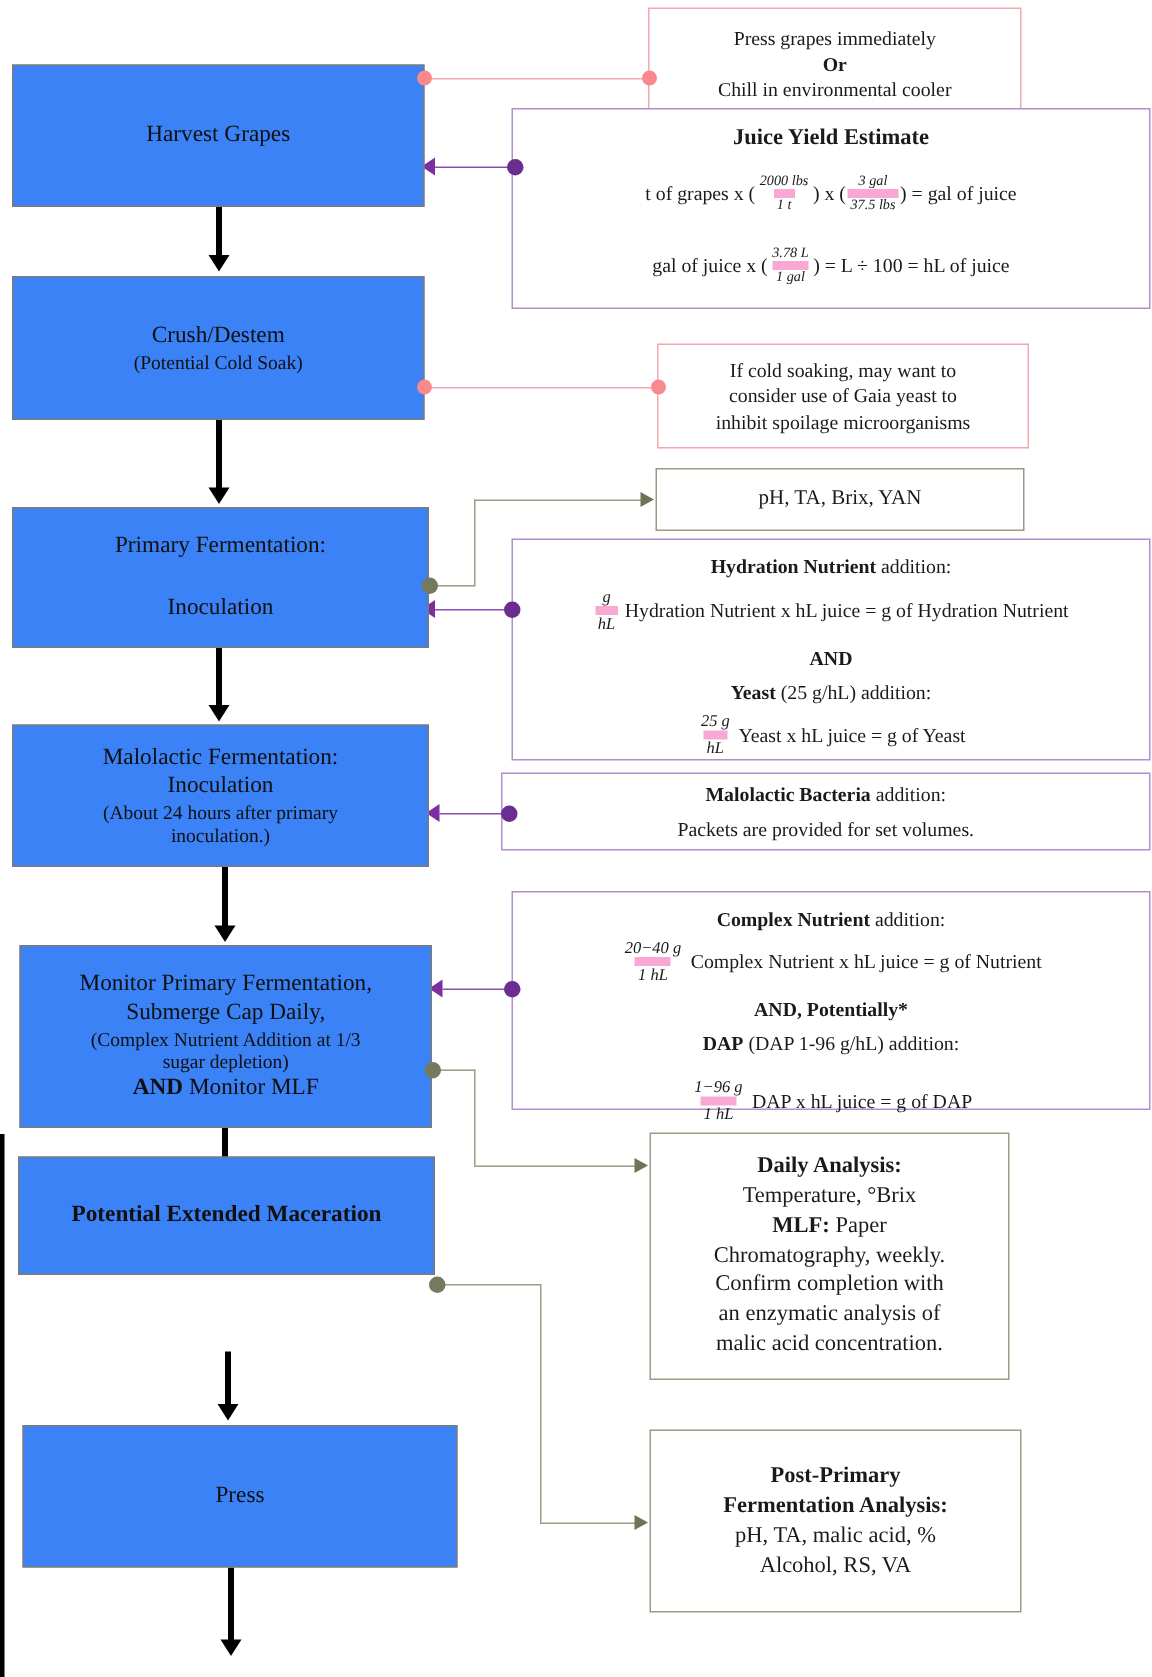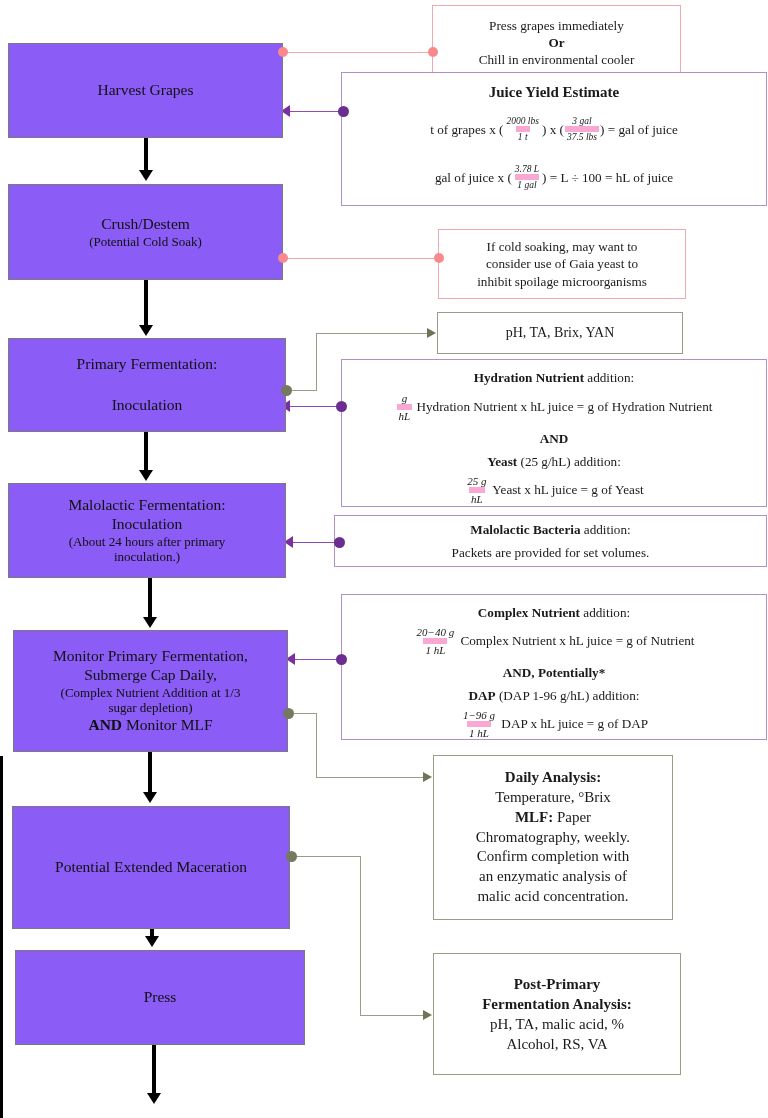--- a/index.html
+++ b/index.html
@@ -16,21 +16,21 @@
     width: 768px;
     height: 1118px;
     background: #ffffff;
     overflow: hidden;
   }
   
   .pbox {
     position: absolute;
     box-sizing: border-box;
     border: 1px solid #7a7a7a;
-    background: #8b5cf6;
+    background: #3b82f6;
     display: flex;
     flex-direction: column;
     align-items: center;
     justify-content: center;
     text-align: center;
     line-height: 1.22;
     color: #101010;
     z-index: 5;
   }
   .pbox .l1 { font-size: 15.5px; }
@@ -151,21 +151,21 @@
   </div>
 
   <div class="pbox" style="left:13px; top:630px; width:275px; height:122px;">
     <div class="l1">Monitor Primary Fermentation,</div>
     <div class="l1">Submerge Cap Daily,</div>
     <div class="l2">(Complex Nutrient Addition at 1/3</div>
     <div class="l2">sugar depletion)</div>
     <div class="l3"><b>AND</b><span> Monitor MLF</span></div>
   </div>
 
-  <div class="pbox" style="left:12px; top:806px; width:278px; height:123px;">
+  <div class="pbox" style="left:12px; top:771px; width:278px; height:79px;font-weight:bold;">
     <div class="l1">Potential Extended Maceration</div>
   </div>
 
   <div class="pbox" style="left:15px; top:950px; width:290px; height:95px;">
     <div class="l1">Press</div>
   </div>
 
   <div class="varrow" style="left:144px; top:138px; height:34px;"></div>
   <div class="vhead" style="left:139px; top:170px;"></div>
 
@@ -283,21 +283,21 @@
     <span class="ln">Packets are provided for set volumes.</span>
   </div>
 
   <div class="abox purple" style="left:341px; top:594px; width:426px; height:146px; justify-content:flex-start; padding-top:9px;">
     <span class="ln" style="margin-bottom:6px;"><b>Complex Nutrient</b><span> addition:</span></span>
     <span class="ln" style="margin-bottom:6px;"><span class="frac lg">
           <span class="num">20−40 g</span>
           <span class="den">1 hL</span>
         </span><span> Complex Nutrient x hL juice = g of Nutrient</span></span>
     <span class="ln" style="margin-bottom:6px;"><b>AND, Potentially*</b></span>
-    <span class="ln" style="margin-bottom:6px;"><b>DAP</b><span> (DAP 1-96 g/hL) addition:</span></span>
+    <span class="ln" style="margin-bottom:16px;"><b>DAP</b><span> (DAP 1-96 g/hL) addition:</span></span>
     <span class="ln"><span class="frac lg">
           <span class="num">1−96 g</span>
           <span class="den">1 hL</span>
         </span><span> DAP x hL juice = g of DAP</span></span>
   </div>
 
   <div class="abox olive" style="left:433px; top:755px; width:240px; height:165px; line-height:1.32;">
     <span class="ln big"><b>Daily Analysis:</b></span>
     <span class="ln big">Temperature, °Brix</span>
     <span class="ln big"><b>MLF:</b><span> Paper</span></span>

